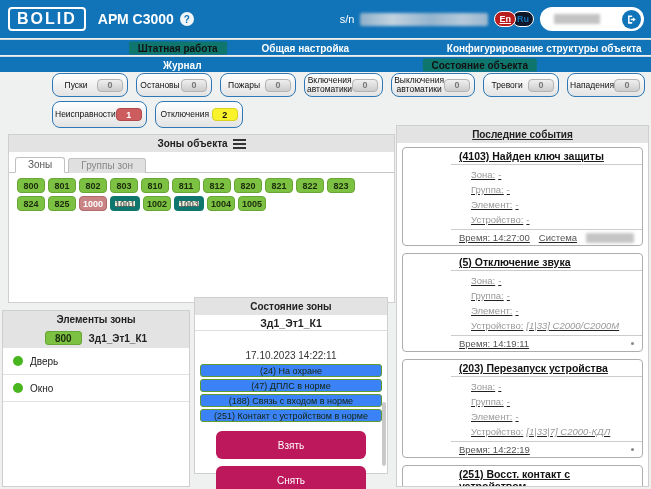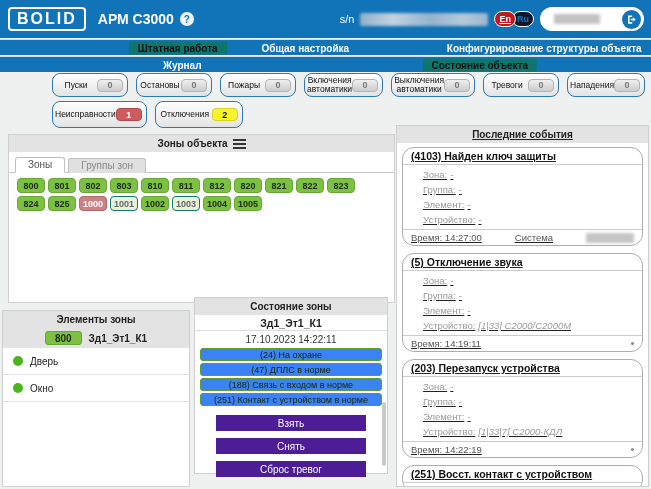--- a/index.html
+++ b/index.html
@@ -62,49 +62,49 @@
   .tabs{display:flex;align-items:flex-end;padding:4px 0 0 6px;border-bottom:1px solid #c6c6c6;height:21px;}
   .tab{font-size:10px;padding:1px 12px 2px;border:1px solid #c0c0c0;border-bottom:none;
        border-radius:3px 3px 0 0;margin-right:3px;margin-bottom:-1px;}
   .tab.active{background:#fff;color:#555;border-bottom:1px solid #fff;}
   .tab.inactive{background:#e0e0e0;color:#888;}
   .zone-grid{padding:5px 8px;display:flex;flex-wrap:wrap;gap:3px;width:383px;}
   .zone{flex:0 0 28px;height:15px;border-radius:4px;font-size:9px;font-weight:bold;
         display:flex;align-items:center;justify-content:center;}
   .zone.armed{background:#7cc142;border:1px solid #67a636;color:#1d2b0d;}
   .zone.fault{background:#c98384;border:1px solid #b06a6b;color:#fff;}
-  .zone.disabled{background:#e9f1da;border:1px solid #0f766e;color:#666;}
+  .zone.disabled{background:#e9f1da;border:5px solid #0f766e;color:#666;}
 
   
   .elements-panel{top:310px;left:2px;width:188px;height:177px;}
   .elem-sub{height:20px;background:#e3e3e3;display:flex;align-items:center;justify-content:center;gap:7px;}
   .zone-badge{background:#7cc142;border:1px solid #67a636;border-radius:3px;padding:0 9px;
               font-size:10px;font-weight:bold;color:#1d2b0d;height:14px;display:flex;align-items:center;}
   .elem-name{font-size:10px;font-weight:bold;}
   .elem-row{height:27px;display:flex;align-items:center;gap:7px;padding-left:10px;
             border-bottom:1px solid #e2e2e2;font-size:10px;color:#222;}
   .dot{width:10px;height:10px;border-radius:50%;background:#49b51f;}
 
   
   .state-panel{top:297px;left:194px;width:194px;height:177px;}
   .st-name{height:16px;display:flex;align-items:center;justify-content:center;
            font-size:10.5px;font-weight:bold;border-bottom:1px solid #ddd;}
-  .st-date{height:14px;display:flex;align-items:center;justify-content:center;font-size:10px;color:#333;margin:1px 0 2px;}
+  .st-date{height:14px;display:flex;align-items:center;justify-content:center;font-size:10px;color:#333;margin:17px 0 2px;}
   .state-list{display:flex;flex-direction:column;gap:2px;padding:0 5px;}
   .state-bar{height:13px;background:#3b82f6;border:1px solid #5d9c2d;border-radius:3px;
              display:flex;align-items:center;justify-content:center;font-size:9px;color:#15240a;}
   .actions{display:flex;flex-direction:column;align-items:center;gap:7px;margin-top:9px;}
-  .action-btn{width:150px;height:16px;background:#4c1d95;border-radius:0;color:#fff;font-size:10px;
+  .action-btn{width:150px;height:28px;background:#be185d;border-radius:6px;color:#fff;font-size:10px;
               display:flex;align-items:center;justify-content:center;}
   .sb-thumb{position:absolute;right:1px;top:104px;width:4px;height:64px;background:#c9c9c9;border-radius:2px;}
 
   
   .events-panel{top:125px;left:396px;width:253px;height:362px;overflow:hidden;text-decoration:underline;}
   .event-list{padding:4px 5px;}
-  .event-card{border:1px solid #adadad;border-radius:12px;background:#fff;margin-bottom:7px;overflow:hidden;}
+  .event-card{border:1px solid #adadad;border-radius:4px;background:#fff;margin-bottom:7px;overflow:hidden;padding-left:48px;}
   .ev-title{padding:2px 8px;font-size:10.5px;font-weight:bold;color:#111;border-bottom:1px solid #ccc;}
   .ev-fields{padding:2px 0;}
   .ev-field{padding:2px 8px 2px 20px;font-size:9.5px;color:#999;}
   .ev-field .ev-val{margin-left:3px;color:#999;}
   .ev-val.italic{font-style:italic;}
   .ev-footer{border-top:1px solid #ccc;display:flex;align-items:center;justify-content:space-between;
              padding:2px 8px;font-size:9.5px;color:#555;height:16px;}
   .ev-dot{width:3px;height:3px;border-radius:50%;background:#8a8a8a;}
   .chip-redact{width:48px;height:10px;background:#c5c5c5;filter:blur(1.6px);border-radius:1px;}
 </style>

